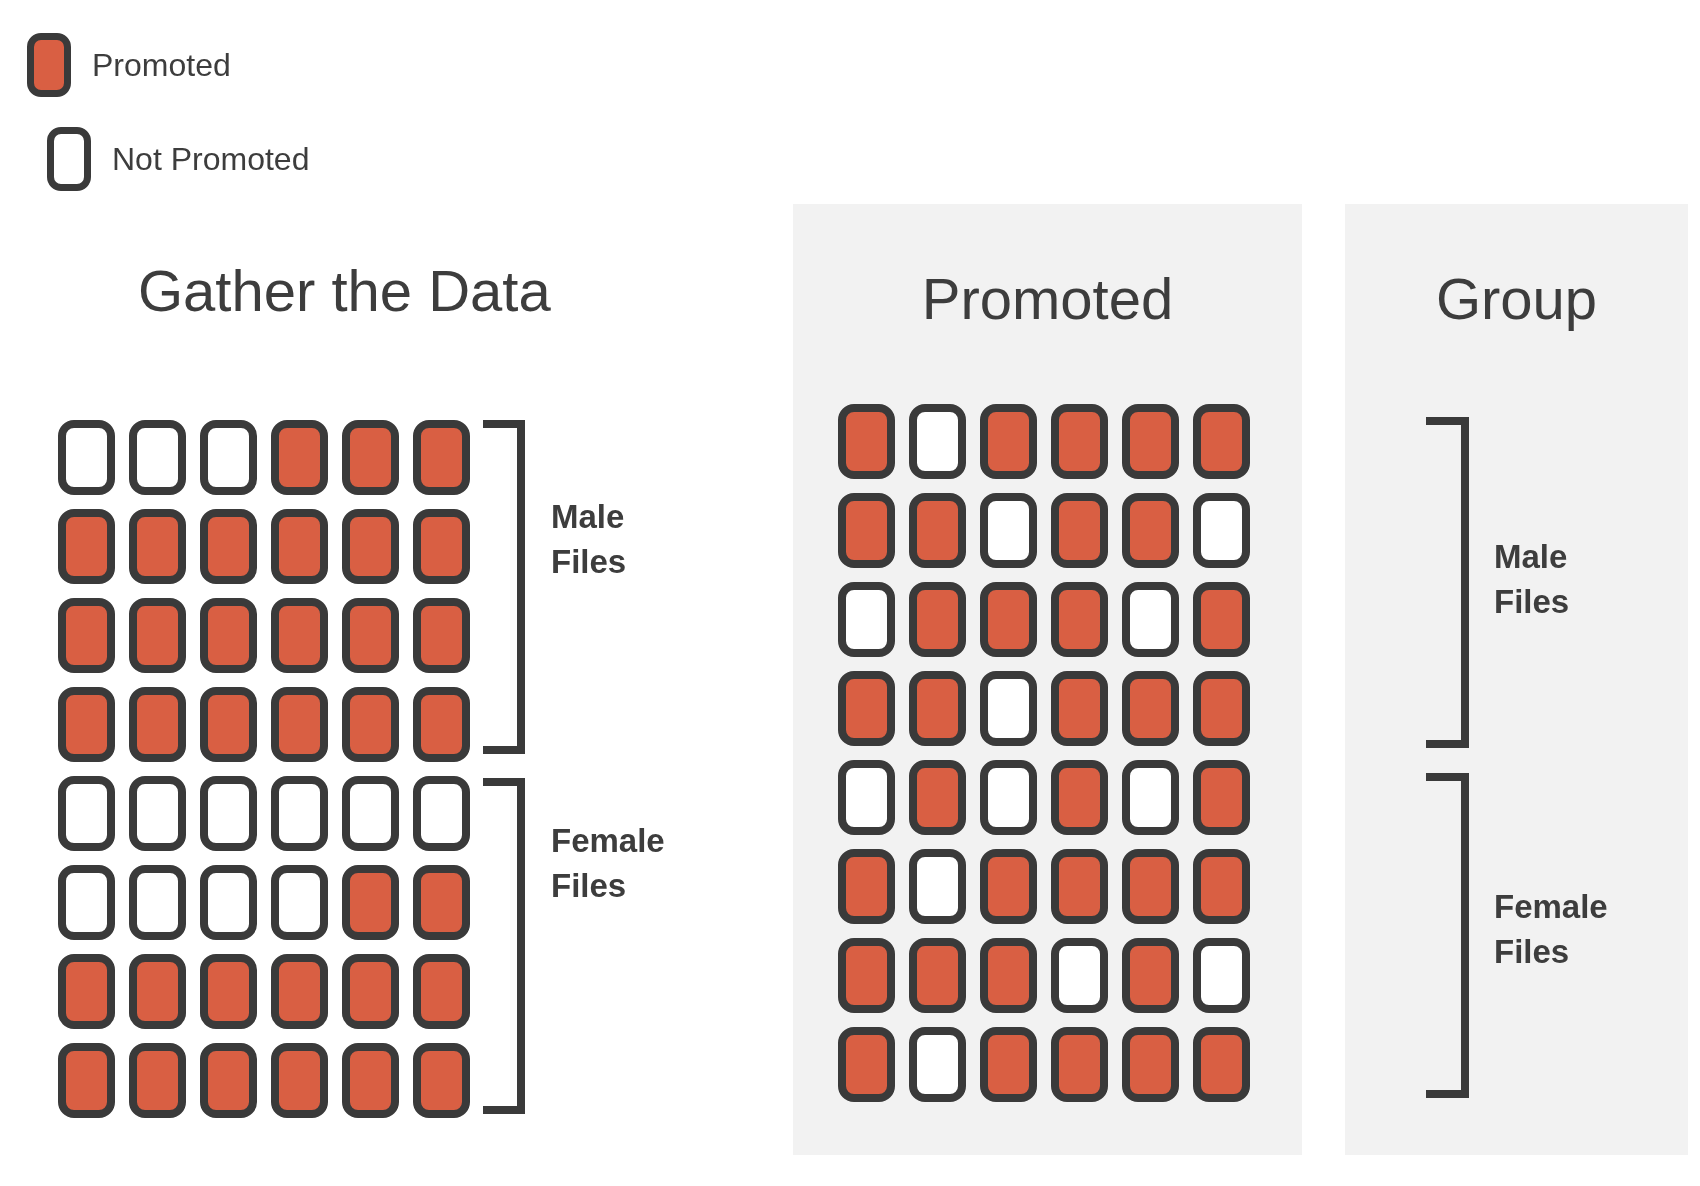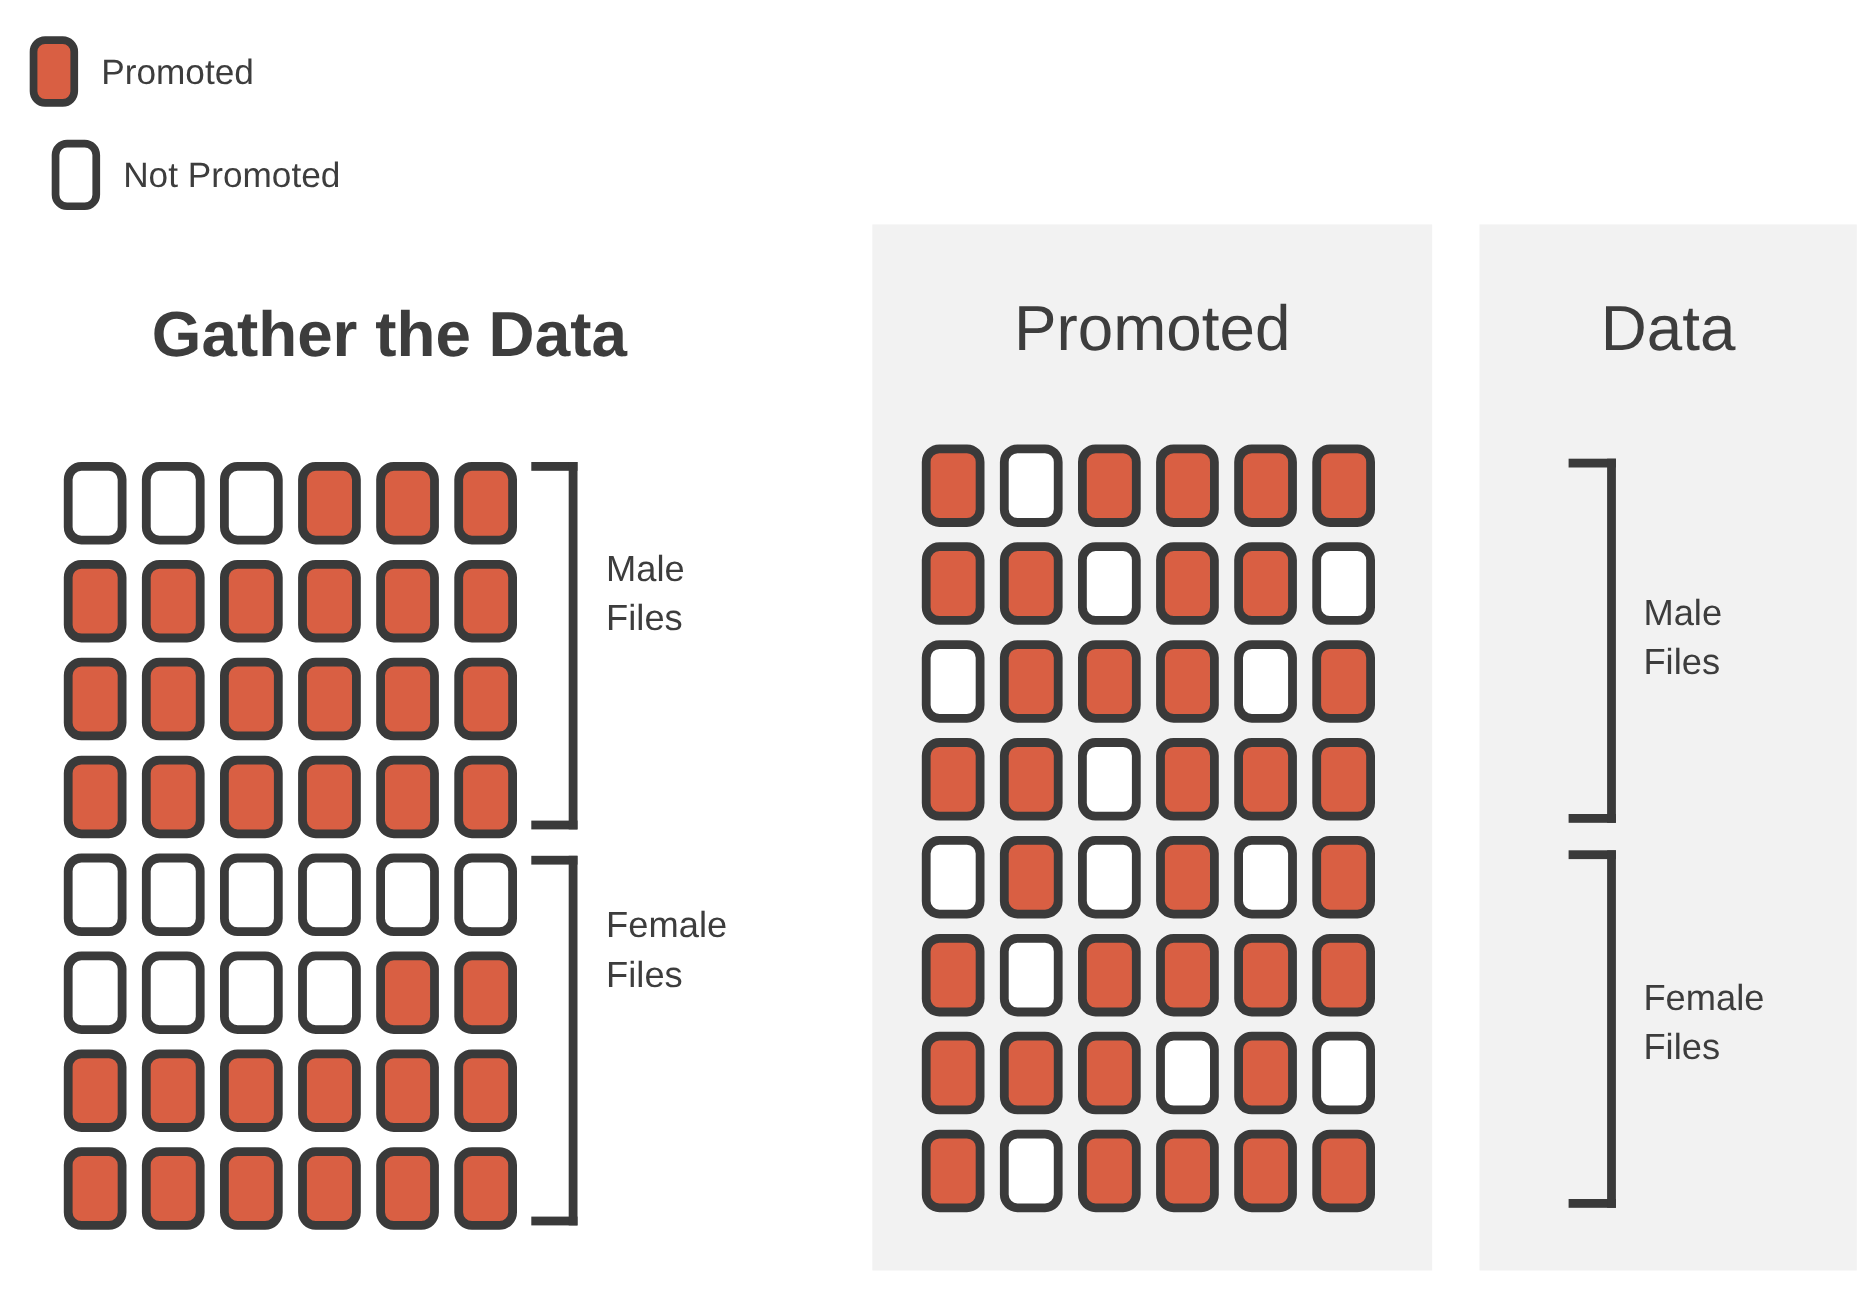--- a/index.html
+++ b/index.html
@@ -82,21 +82,21 @@
     position: absolute;
     border-top: 8px solid var(--outline);
     border-right: 8px solid var(--outline);
     border-bottom: 8px solid var(--outline);
   }
 
   
   .group-label {
     position: absolute;
     font-size: 33px;
-    font-weight: normal;
+    font-weight: bold;
     line-height: 45px;
     color: var(--text);
     white-space: pre-line;
   }
 </style>
 </head>
 <body>
 
 <div class="canvas">
 
@@ -106,21 +106,21 @@
   </div>
   <div class="legend-item" style="left:27px; top:127px;margin-left:20px;">
     <span class="swatch"></span>
     <span class="legend-label">Not Promoted</span>
   </div>
 
   <div class="panel" style="left:793px; top:204px; width:509px; height:951px;"></div>
 
   <div class="panel" style="left:1345px; top:204px; width:343px; height:951px;"></div>
 
-  <div class="step-title" style="left:138px; top:272px; width:404px;font-weight:bold;">Gather the Data</div>
+  <div class="step-title" style="left:138px; top:258px; width:404px;">Gather the Data</div>
 
   <div class="file-grid" style="left:58px; top:420px;">
       <div class="cell"></div>
       <div class="cell"></div>
       <div class="cell"></div>
       <div class="cell promoted"></div>
       <div class="cell promoted"></div>
       <div class="cell promoted"></div>
       <div class="cell promoted"></div>
       <div class="cell promoted"></div>
@@ -220,21 +220,21 @@
       <div class="cell promoted"></div>
       <div class="cell"></div>
       <div class="cell promoted"></div>
       <div class="cell"></div>
       <div class="cell promoted"></div>
       <div class="cell promoted"></div>
       <div class="cell promoted"></div>
       <div class="cell promoted"></div>
     </div>
 
-  <div class="step-title" style="left:1345px; top:266px; width:343px;">Data</div>
+  <div class="step-title" style="left:1345px; top:266px; width:343px;">Group</div>
 
   <div class="bracket" style="left:1426px; top:417px; width:43px; height:331px;"></div>
   <div class="group-label" style="left:1494px; top:534px;">Male
 Files</div>
 
   <div class="bracket" style="left:1426px; top:773px; width:43px; height:325px;"></div>
   <div class="group-label" style="left:1494px; top:884px;">Female
 Files</div>
 
 </div>

